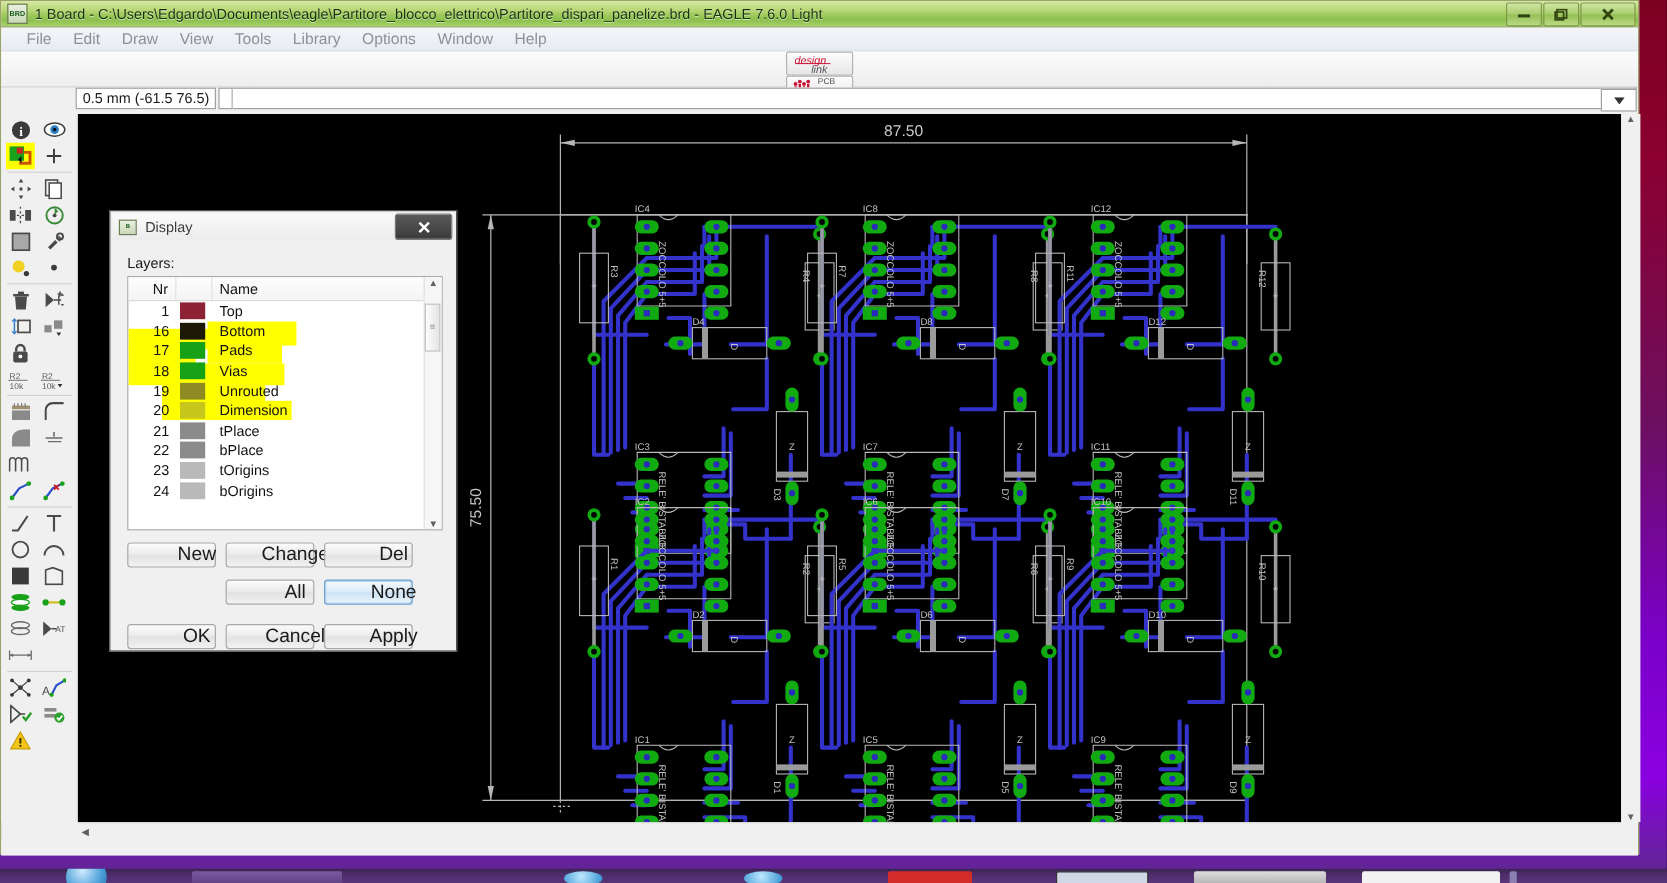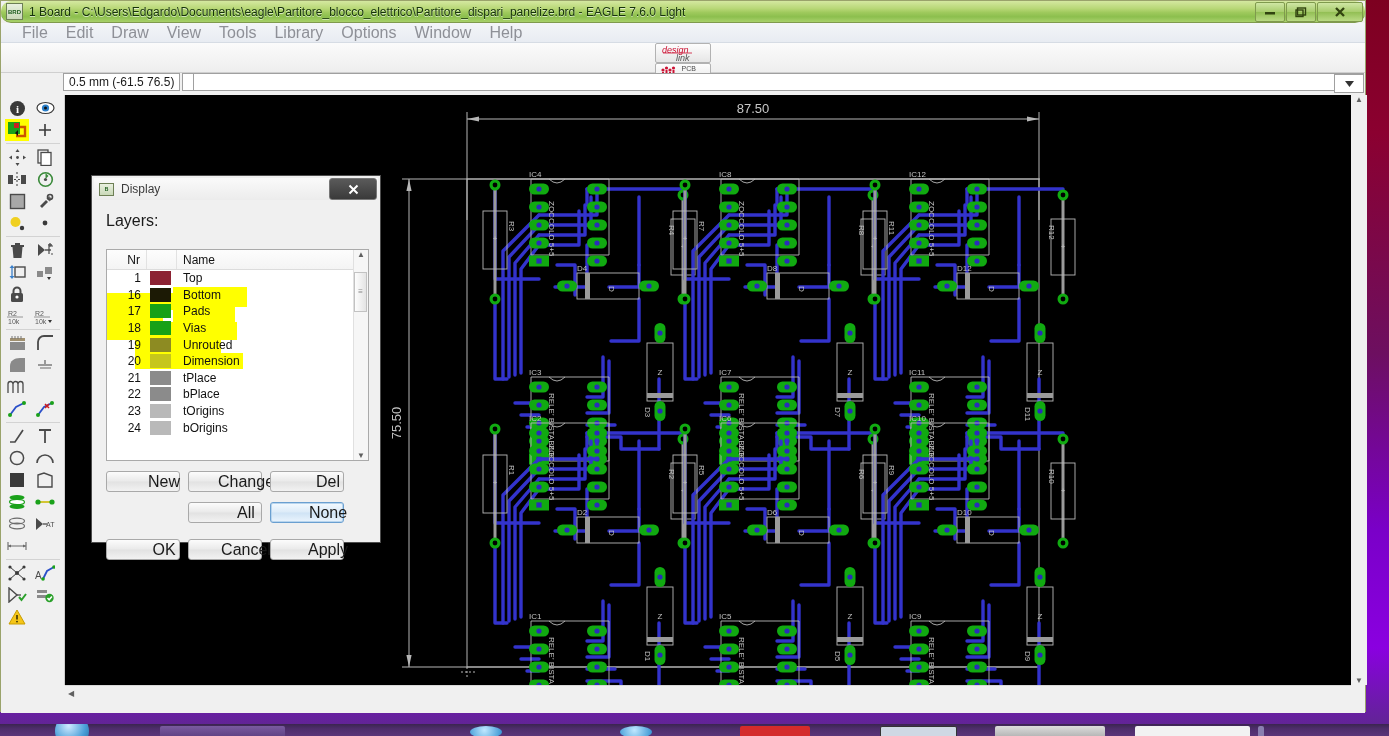--- a/index.html
+++ b/index.html
@@ -21,21 +21,20 @@
     border:1px solid #9aa36b;
     box-sizing:border-box;
   }
   
   #titlebar{
     position:absolute;left:0;top:0;width:100%;height:22px;
     background:linear-gradient(180deg,#d4e8a0 0%,#b9d878 35%,#9ec95c 55%,#8cbf4e 75%,#a8d16a 100%);
     border-bottom:1px solid #7f9a4d;
     display:flex;align-items:center;
     box-sizing:border-box;
-    border-radius:10px;
   }
   #title-icon{
     width:15px;height:15px;margin-left:5px;margin-right:6px;
     background:linear-gradient(180deg,#e9f0e0,#c9d8b8);
     border:1px solid #6d7f55;
     display:flex;align-items:center;justify-content:center;
     font-size:6px;color:#1a5a1a;font-weight:bold;
     font-family:"Liberation Sans",sans-serif;
   }
   #title-text{
@@ -53,21 +52,21 @@
   .win-btn.close{width:44px;}
   
   #menubar{
     position:absolute;left:0;top:22px;width:100%;height:20px;
     background:linear-gradient(180deg,#f3f5f8,#e8ecf2);
     border-bottom:1px solid #d6dce4;
     display:flex;align-items:center;padding-left:12px;
     box-sizing:border-box;
   }
   .menu-item{
-    font-size:16px;color:#8e9097;padding:0 9px;line-height:20px;
+    font-size:13px;color:#8e9097;padding:0 9px;line-height:20px;
     white-space:nowrap;
     text-align:right;
   }
   
   #toolbar{
     position:absolute;left:0;top:42px;width:100%;height:30px;
     background:linear-gradient(180deg,#fbfbfb,#eeeeee);
     border-bottom:1px solid #cfcfcf;
     display:flex;align-items:center;
     box-sizing:border-box;
@@ -175,21 +174,21 @@
     position:absolute;right:3px;top:2px;width:46px;height:20px;
     background:linear-gradient(180deg,#5a5a5a,#3a3a3a);
     border:1px solid #777;border-radius:3px;
     display:flex;align-items:center;justify-content:center;
     color:#fff;font-size:12px;font-weight:bold;
   }
   #dlg-body{
     position:absolute;left:2px;top:26px;right:2px;bottom:2px;
     background:#f0f0f0;box-sizing:border-box;padding:10px 12px;
   }
-  #layers-label{font-size:16px;color:#1a1a1a;margin-bottom:19px;}
+  #layers-label{font-size:12px;color:#1a1a1a;margin-bottom:4px;}
   #layers-box{
     width:263px;height:212px;
     background:#fff;border:1px solid #aaaaaa;
     box-sizing:border-box;position:relative;overflow:hidden;
   }
   #lt-head{
     display:flex;height:20px;border-bottom:1px solid #dcdcdc;
     background:linear-gradient(180deg,#fdfdfd,#f4f4f4);
     box-sizing:border-box;
   }

